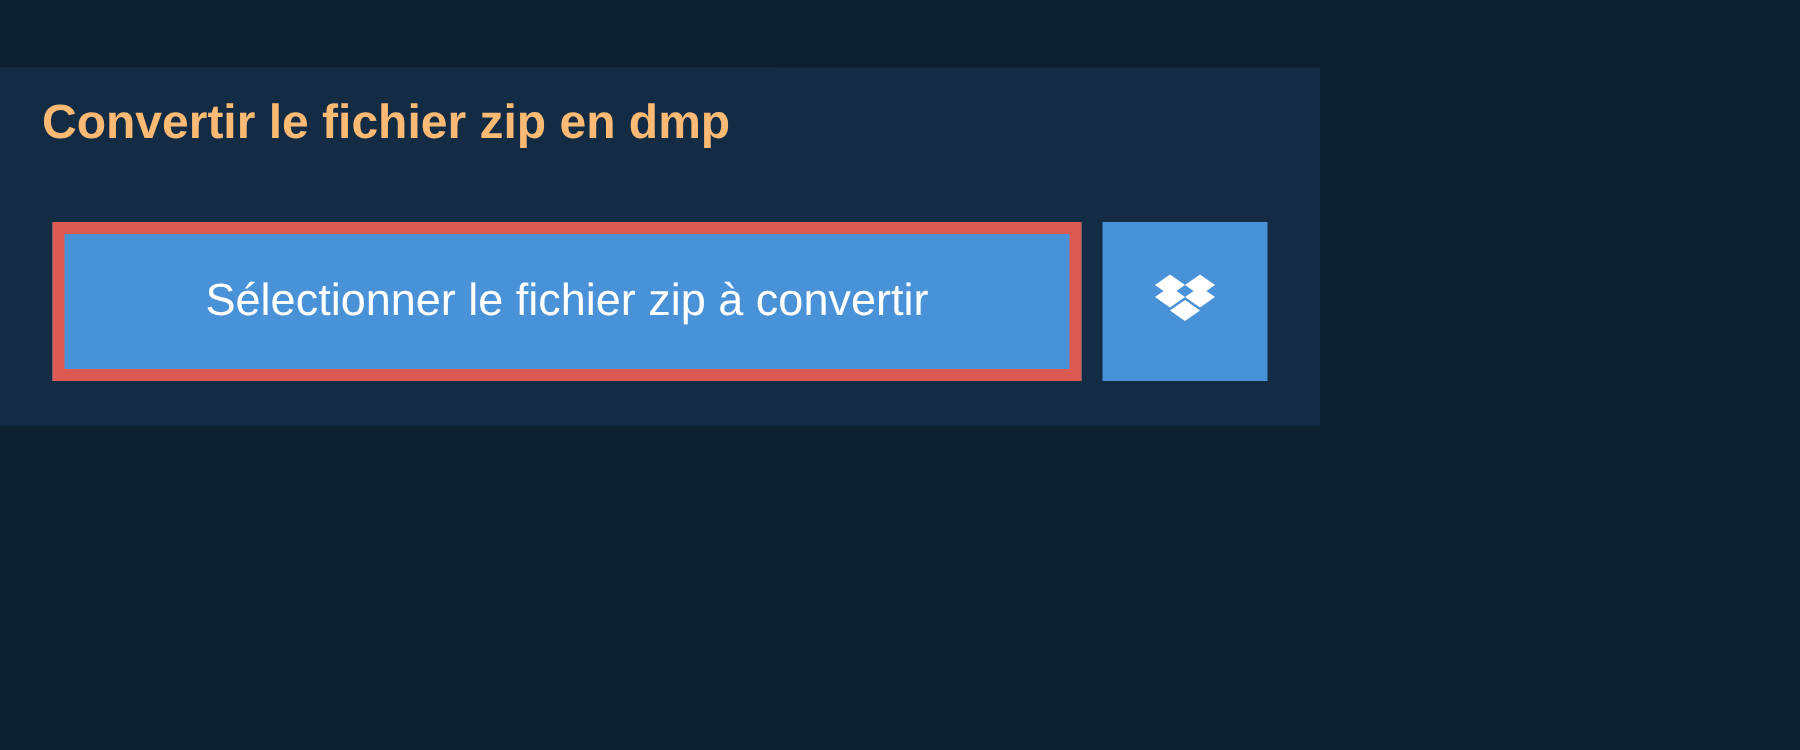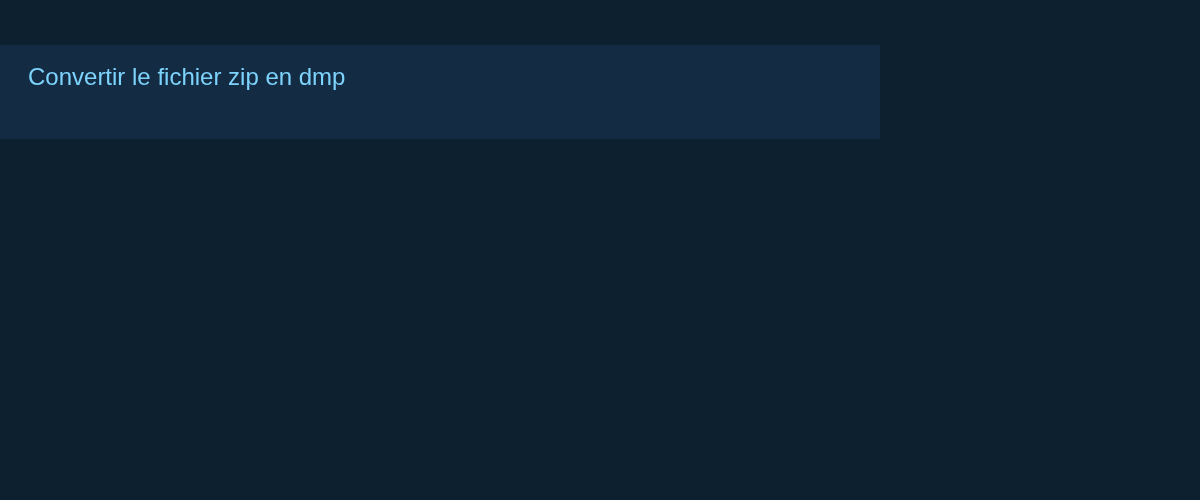--- a/index.html
+++ b/index.html
@@ -17,23 +17,23 @@
     .container {
       background: #132c44;
       position: absolute;
       top: 45px;
       left: 0;
       padding-bottom: 30px;
       width: 880px;
     }
     .tab-header {
       background: #132c44;
-      color: #7dd3fc;
-      font-size: 24px;
-      font-weight: 400;
+      color: #fdba74;
+      font-size: 32px;
+      font-weight: 700;
       padding: 18px 28px;
       display: inline-block;
     }
     .button-area {
       display: flex;
       gap: 14px;
       padding: 30px 35px 0 35px;
     }
     .select-button {
       background: #4992d8;
@@ -60,13 +60,27 @@
     .dropbox-icon {
       width: 40px;
       height: 36px;
     }
   </style>
 </head>
 <body>
 
 <div class="container">
   <div class="tab-header">Convertir le fichier zip en dmp</div>
+  <div class="button-area">
+    <div class="select-button">
+      <span>Sélectionner le fichier zip à convertir</span>
+    </div>
+    <div class="dropbox-button">
+      <svg class="dropbox-icon" viewBox="0 0 40 36" fill="#ffffff">
+        <path d="M10 0 L20 7 L10 14 L0 7 Z"></path>
+        <path d="M30 0 L40 7 L30 14 L20 7 Z"></path>
+        <path d="M0 15 L10 22 L20 15 L10 8 Z"></path>
+        <path d="M20 15 L30 22 L40 15 L30 8 Z"></path>
+        <path d="M10 24 L20 31 L30 24 L20 17 Z"></path>
+      </svg>
+    </div>
+  </div>
 </div>
 
 </body></html>

